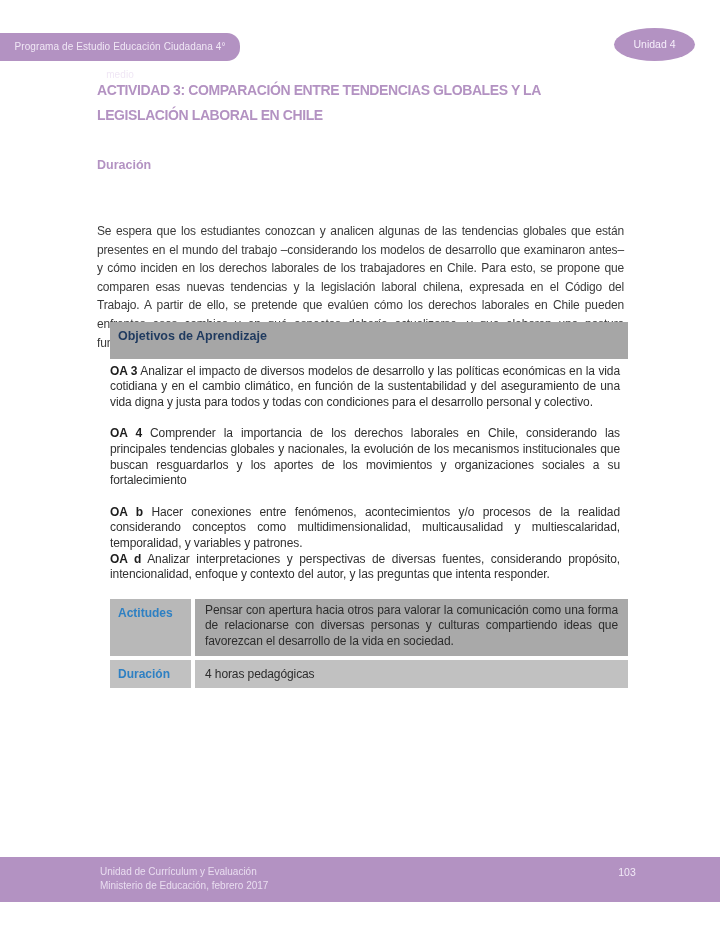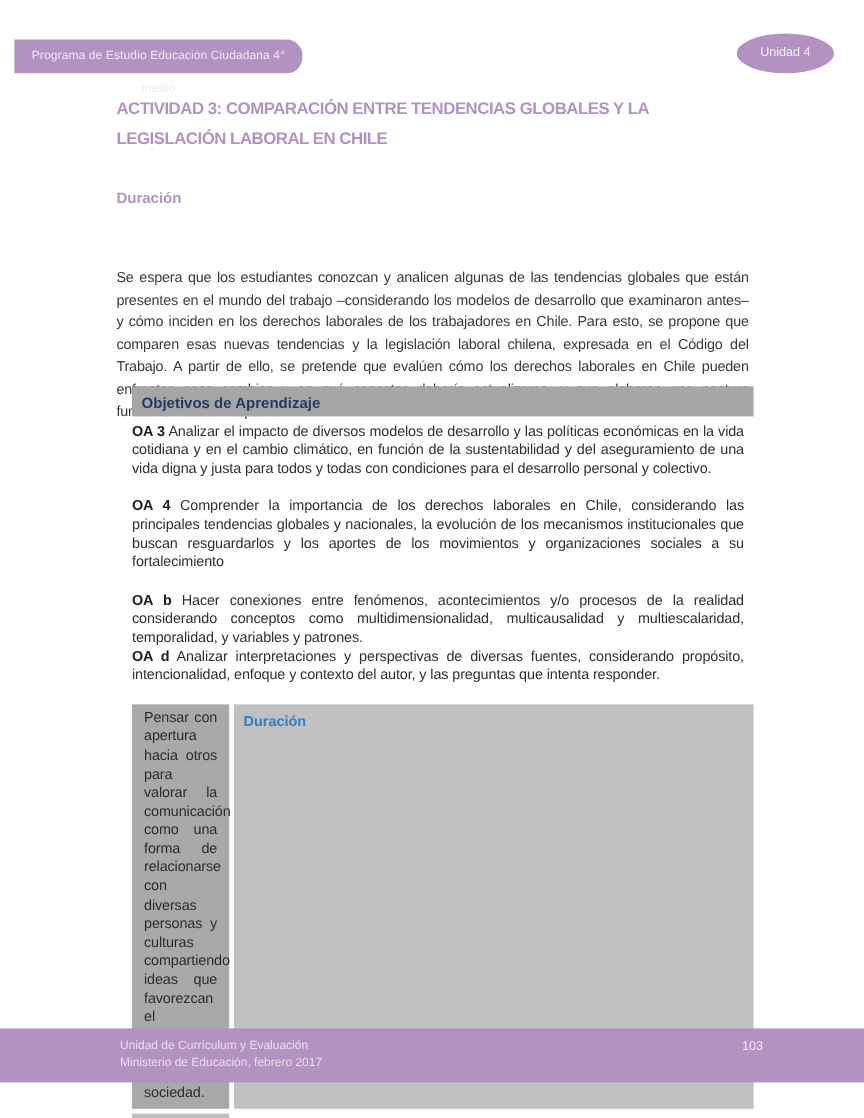--- a/index.html
+++ b/index.html
@@ -7,21 +7,20 @@
     position:relative;width:720px;height:932px;background:#fff;overflow:hidden;
     font-family:"Liberation Sans",sans-serif;color:#3d3d3d;
   }
   
   .program-chip{
     position:absolute;left:0;top:33px;width:240px;height:28px;
     background:var(--accent_purple,#b392c2);
     border-radius:0 13px 13px 0;
     color:#f0e7f5;font-size:10px;line-height:28px;text-align:center;
     letter-spacing:.1px;
-    margin-left:12px;
   }
   .unit-oval{
     position:absolute;left:614px;top:28px;width:81px;height:33px;
     background:var(--accent_purple,#b392c2);
     border-radius:50%;
     color:#f6eefb;font-size:10.5px;line-height:33px;text-align:center;
   }
   
   .activity-title{
     position:absolute;left:97px;top:78px;width:535px;
@@ -43,21 +42,21 @@
   .obj-table{
     position:absolute;left:110px;top:322px;width:518px;
     display:grid;grid-template-columns:81px 1fr;gap:4px;
     font-size:12px;line-height:15.6px;color:#303030;
   }
   .obj-header{
     grid-column:1 / span 2;
     background:var(--gray_header,#a6a6a6);
     color:var(--header_text,#1f3a5f);
     font-size:12.5px;font-weight:bold;
-    padding:7px 8px 2px 8px;
+    padding:7px 8px 14px 8px;
   }
   .oa-cell{
     grid-column:1 / span 2;
     background:#fff;
     padding:1px 8px 12px 0;
   }
   .oa{margin:0;text-align:justify;letter-spacing:-.1px;}
   .oa.gap-after{margin-bottom:16px;}
   .oa b{color:#1d1d1d;}
   .label-cell{
@@ -105,20 +104,21 @@
 
     <div class="obj-header">Objetivos de Aprendizaje</div>
 
     <div class="oa-cell">
       <p class="oa gap-after"><b>OA 3</b> <span>Analizar el impacto de diversos modelos de desarrollo y las políticas económicas en la vida cotidiana y en el cambio climático, en función de la sustentabilidad y del aseguramiento de una vida digna y justa para todos y todas con condiciones para el desarrollo personal y colectivo.</span></p>
       <p class="oa gap-after"><b>OA 4</b> <span>Comprender la importancia de los derechos laborales en Chile, considerando las principales tendencias globales y nacionales, la evolución de los mecanismos institucionales que buscan resguardarlos y los aportes de los movimientos y organizaciones sociales a su fortalecimiento</span></p>
       <p class="oa"><b>OA b</b> <span>Hacer conexiones entre fenómenos, acontecimientos y/o procesos de la realidad considerando conceptos como multidimensionalidad, multicausalidad y multiescalaridad, temporalidad, y variables y patrones.</span></p>
       <p class="oa"><b>OA d</b> <span>Analizar interpretaciones y perspectivas de diversas fuentes, considerando propósito, intencionalidad, enfoque y contexto del autor, y las preguntas que intenta responder.</span></p>
     </div>
 
+    <div class="label-cell actitudes-label">Actitudes</div>
     <div class="content-cell actitudes-content">Pensar con apertura hacia otros para valorar la comunicación como una forma de relacionarse con diversas personas y culturas compartiendo ideas que favorezcan el desarrollo de la vida en sociedad.</div>
 
     <div class="label-cell duracion-label">Duración</div>
     <div class="content-cell duracion-content">4 horas pedagógicas</div>
 
   </div>
 
   <div class="footer">
     <div class="footer-text">
       <div>Unidad de Currículum y Evaluación</div>

